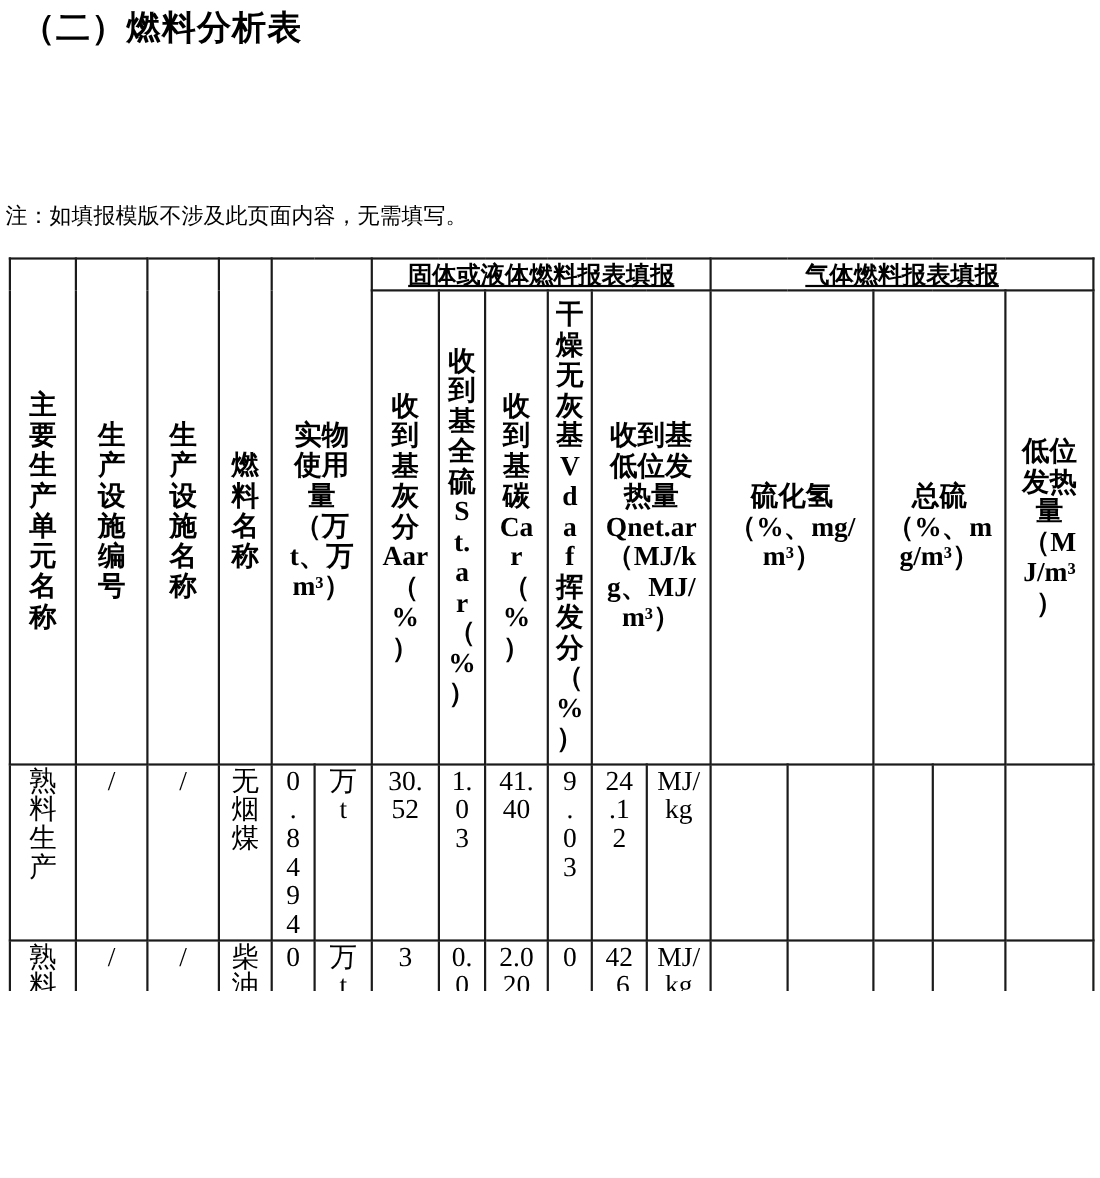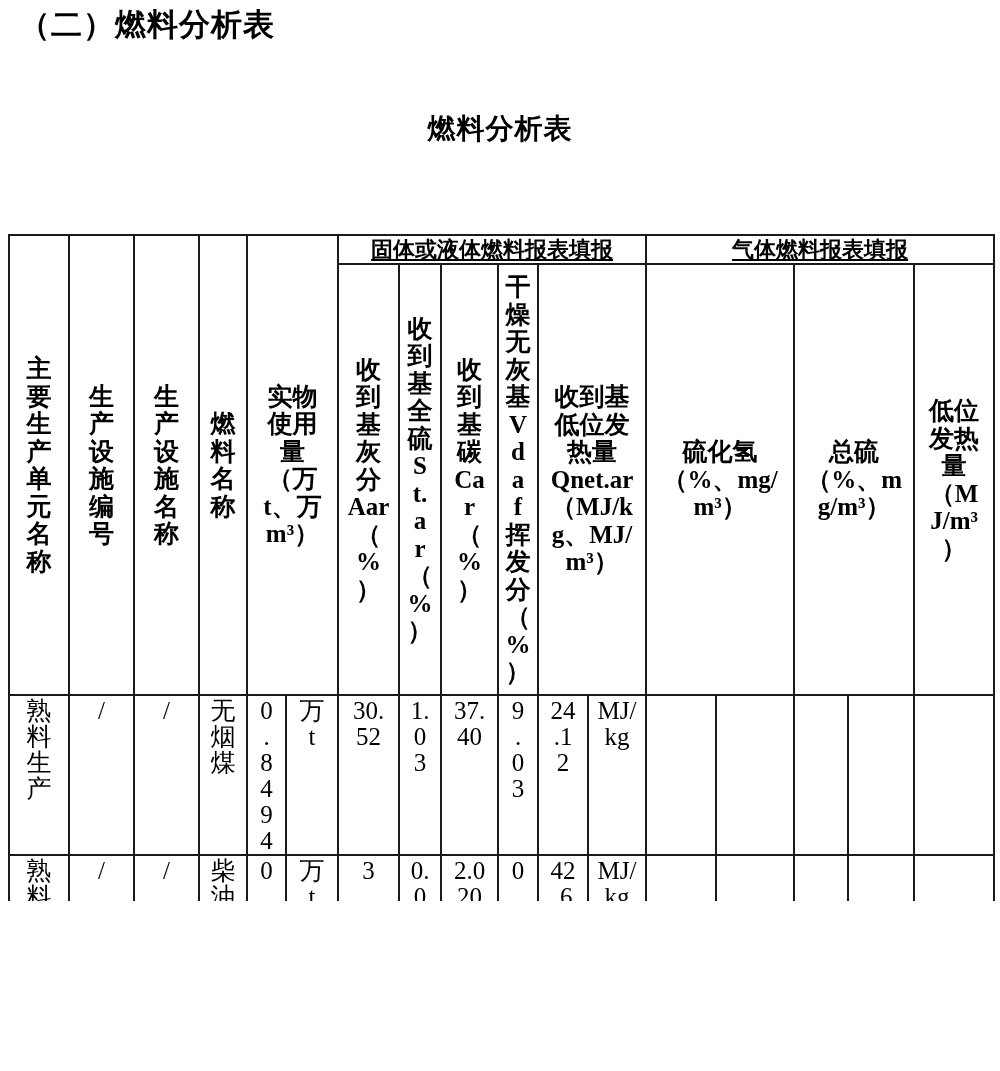--- a/index.html
+++ b/index.html
@@ -78,22 +78,22 @@
   tr.data-row-1 { height: 158px; }
   tr.data-row-2 { height: 211px; }
 </style>
 </head>
 <body>
 
 <div class="page">
 
   <div class="heading">（二）燃料分析表</div>
 
-  <div class="table-title">燃料分析表</div>
-
+
+  <div class="note">注：如填报模版不涉及此页面内容，无需填写。</div>
 
   <table class="fuel">
     <colgroup>
       <col style="width:60px">
         <col style="width:65px">
         <col style="width:65px">
         <col style="width:48px">
       <col style="width:39px">
         <col style="width:52px">
       <col style="width:61px">
@@ -227,21 +227,21 @@
 4
 9
 4</td>
         <td>万
 t</td>
         <td>30.
 52</td>
         <td>1.
 0
 3</td>
-        <td>37.
+        <td>41.
 40</td>
         <td>9
 .
 0
 3</td>
         <td>24
 .1
 2</td>
         <td>MJ/
 kg</td>

